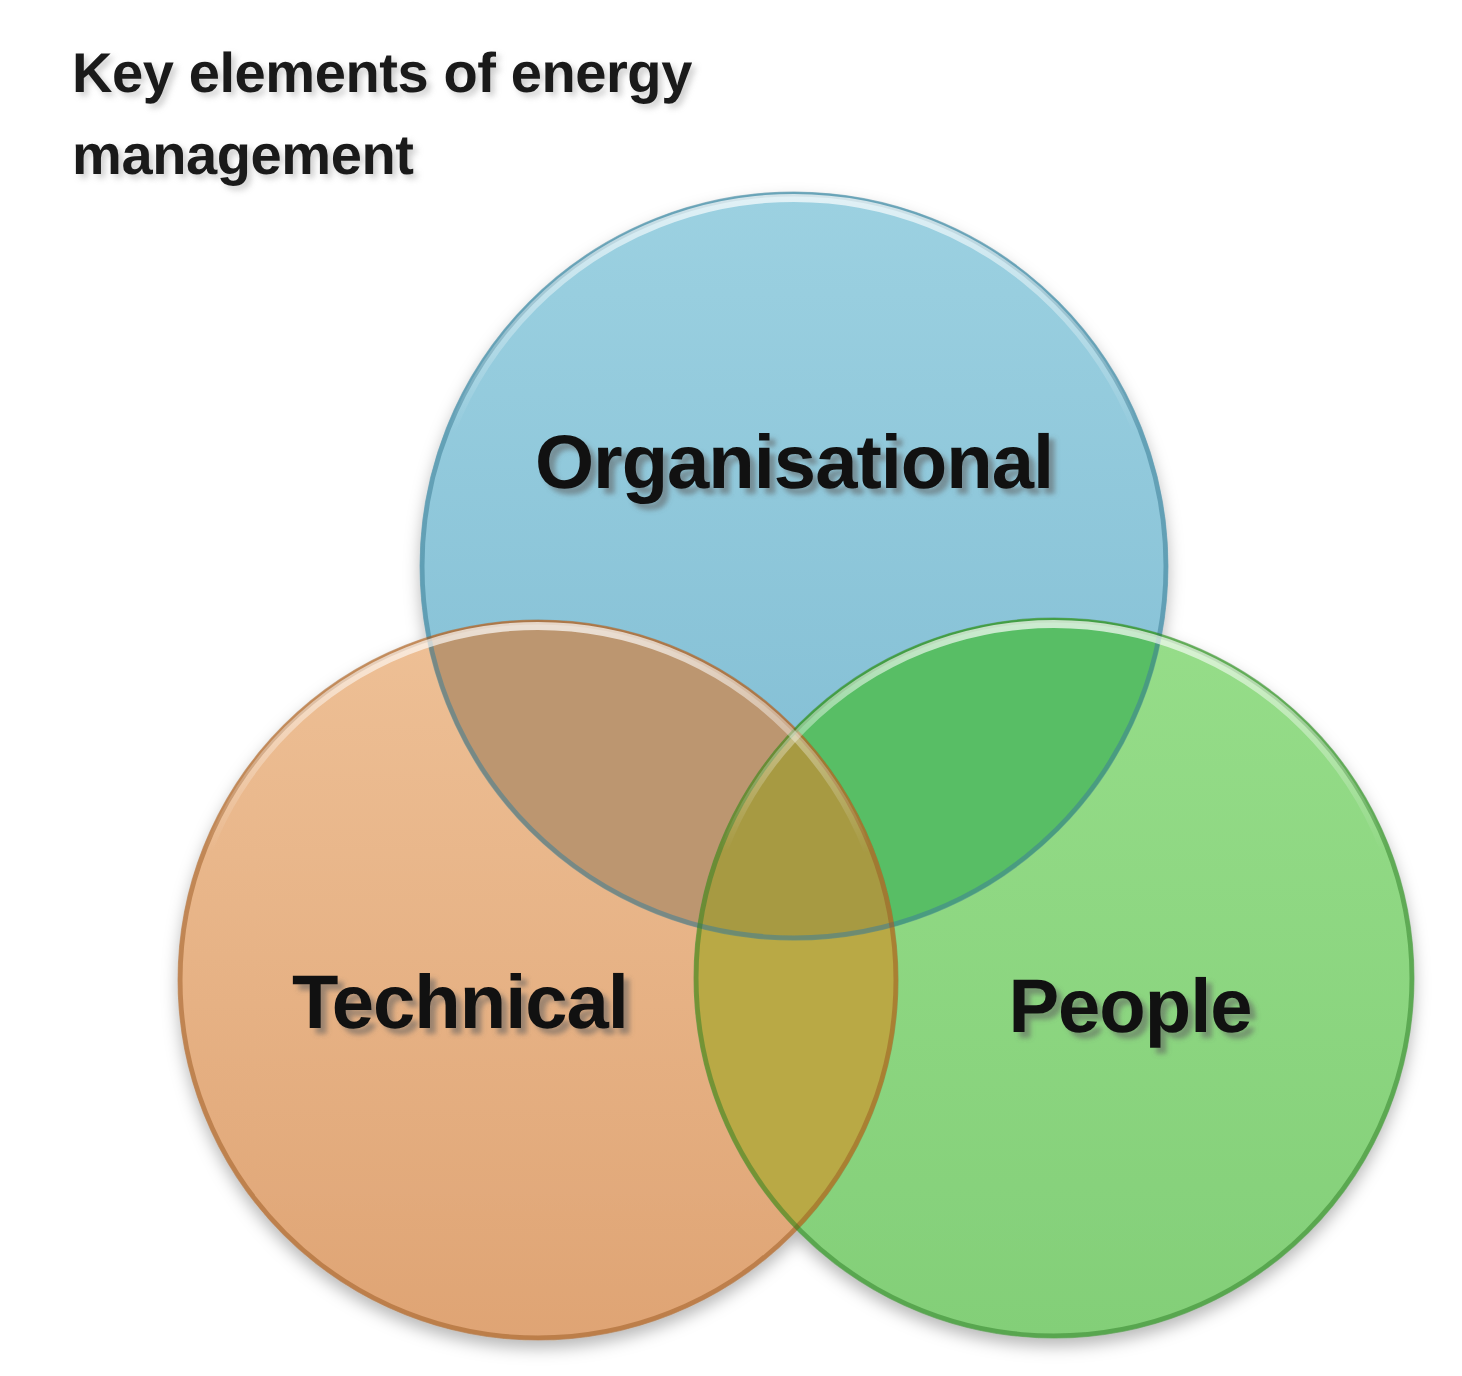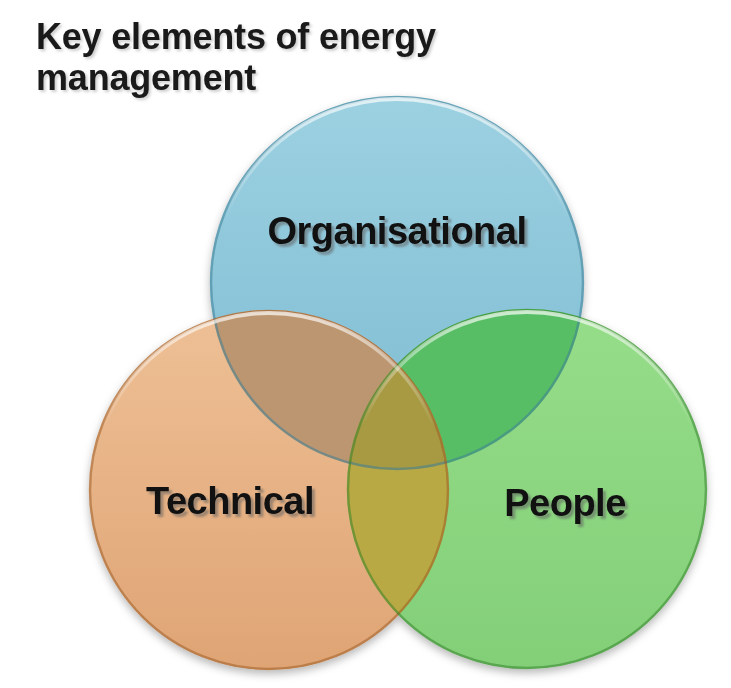--- a/index.html
+++ b/index.html
@@ -15,21 +15,21 @@
     position: relative;
     width: 731px;
     height: 688px;
     background: #ffffff;
   }
   .slide-title {
     position: absolute;
     left: 36px;
     top: 16px;
     width: 420px;
-    font-size: 36px;
+    font-size: 28px;
     line-height: 41px;
     font-weight: bold;
     color: #1a1a1a;
     text-shadow: 2px 2px 3px rgba(130,130,130,0.40);
     letter-spacing: -0.2px;
   }
   .venn-svg {
     position: absolute;
     left: 0;
     top: 0;

